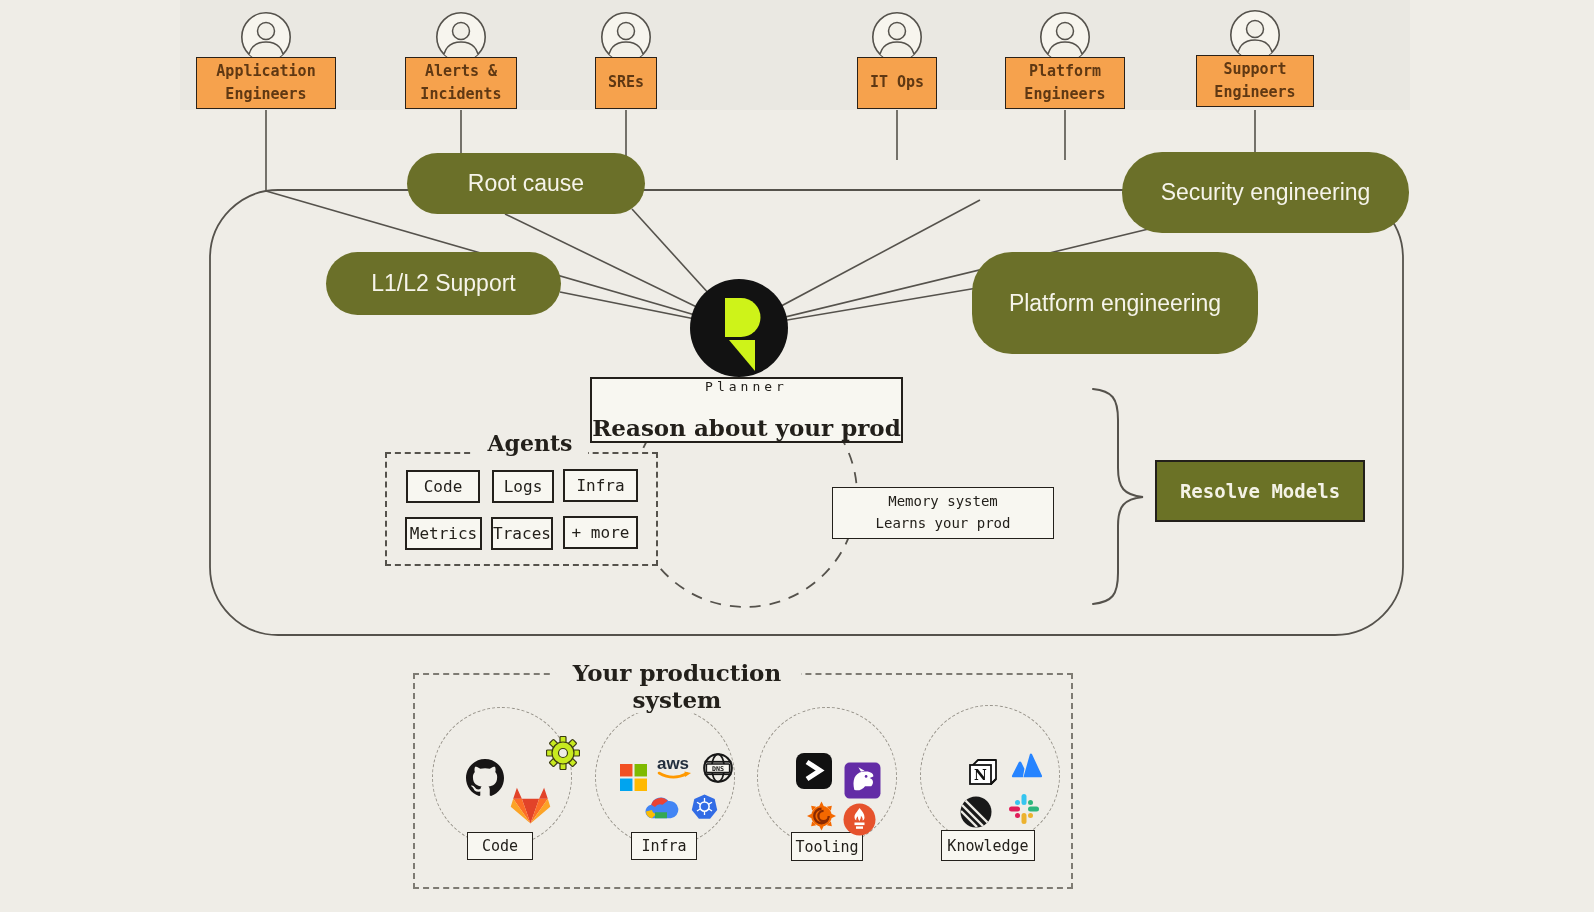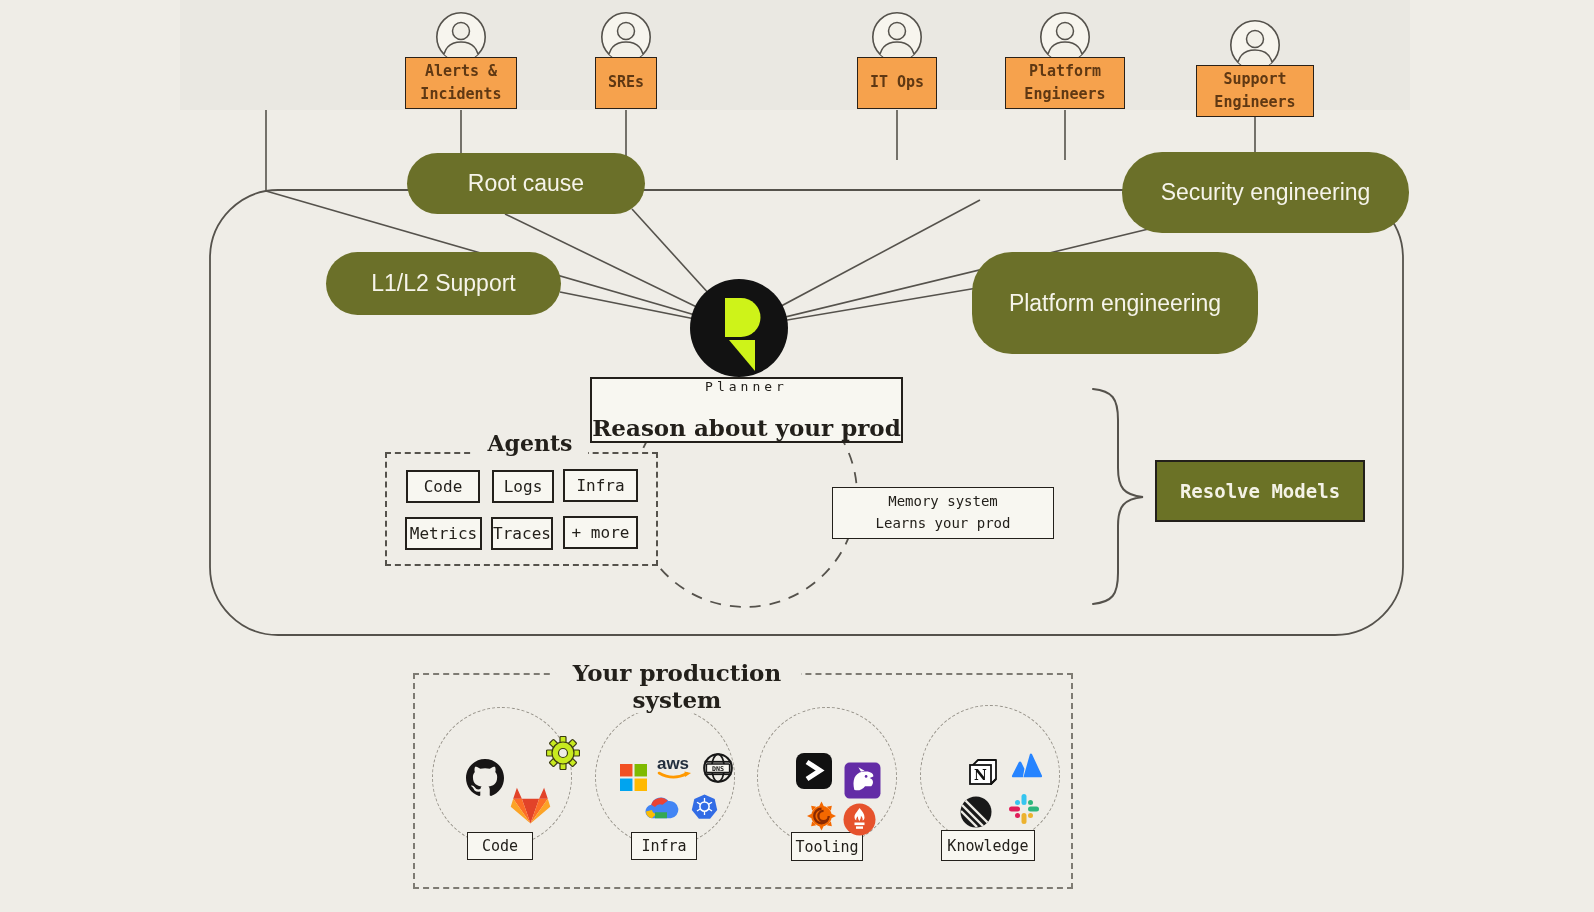--- a/index.html
+++ b/index.html
@@ -81,20 +81,30 @@
       <line x1="505" y1="214" x2="740" y2="328"></line>
       <line x1="632" y1="209" x2="740" y2="328"></line>
       <line x1="560" y1="292" x2="740" y2="328"></line>
       <line x1="740" y1="328" x2="980" y2="200"></line>
       <line x1="740" y1="328" x2="1165" y2="225"></line>
       <line x1="740" y1="328" x2="995" y2="285"></line>
     </g>
     <path d="M1093,389 C1112,391 1118,398 1118,420 L1118,468 C1118,488 1124,495 1143,497 C1124,499 1118,506 1118,526 L1118,573 C1118,595 1112,602 1093,604" fill="none" stroke="#55524C" stroke-width="2" stroke-linecap="round"></path>
   </svg>
 
+  <div class="persona" style="left:186px;top:11px">
+    <svg class="avatar" viewBox="0 0 52 52">
+        <circle cx="26" cy="26" r="24.2" fill="#F7F5EE" stroke="#55524C" stroke-width="1.6"></circle>
+        <g clip-path="url(#avclip)">
+          <circle cx="26" cy="20" r="8.5" fill="#F2F0E8" stroke="#55524C" stroke-width="1.5"></circle>
+          <path d="M8,52 C8,37 15,31 26,31 C37,31 44,37 44,52 Z" fill="#F2F0E8" stroke="#55524C" stroke-width="1.5"></path>
+        </g>
+      </svg>
+    <div class="persona-box" style="max-width:140px">Application Engineers</div>
+  </div>
   <div class="persona" style="left:381px;top:11px">
     <svg class="avatar" viewBox="0 0 52 52">
         <circle cx="26" cy="26" r="24.2" fill="#F7F5EE" stroke="#55524C" stroke-width="1.6"></circle>
         <g clip-path="url(#avclip)">
           <circle cx="26" cy="20" r="8.5" fill="#F2F0E8" stroke="#55524C" stroke-width="1.5"></circle>
           <path d="M8,52 C8,37 15,31 26,31 C37,31 44,37 44,52 Z" fill="#F2F0E8" stroke="#55524C" stroke-width="1.5"></path>
         </g>
       </svg>
     <div class="persona-box" style="max-width:112px">Alerts &amp; Incidents</div>
   </div>
@@ -121,21 +131,21 @@
   <div class="persona" style="left:985px;top:11px">
     <svg class="avatar" viewBox="0 0 52 52">
         <circle cx="26" cy="26" r="24.2" fill="#F7F5EE" stroke="#55524C" stroke-width="1.6"></circle>
         <g clip-path="url(#avclip)">
           <circle cx="26" cy="20" r="8.5" fill="#F2F0E8" stroke="#55524C" stroke-width="1.5"></circle>
           <path d="M8,52 C8,37 15,31 26,31 C37,31 44,37 44,52 Z" fill="#F2F0E8" stroke="#55524C" stroke-width="1.5"></path>
         </g>
       </svg>
     <div class="persona-box" style="max-width:120px">Platform Engineers</div>
   </div>
-  <div class="persona" style="left:1175px;top:19px">
+  <div class="persona" style="left:1175px;top:9px">
     <svg class="avatar" viewBox="0 0 52 52">
         <circle cx="26" cy="26" r="24.2" fill="#F7F5EE" stroke="#55524C" stroke-width="1.6"></circle>
         <g clip-path="url(#avclip)">
           <circle cx="26" cy="20" r="8.5" fill="#F2F0E8" stroke="#55524C" stroke-width="1.5"></circle>
           <path d="M8,52 C8,37 15,31 26,31 C37,31 44,37 44,52 Z" fill="#F2F0E8" stroke="#55524C" stroke-width="1.5"></path>
         </g>
       </svg>
     <div class="persona-box" style="max-width:118px">Support Engineers</div>
   </div>
 

